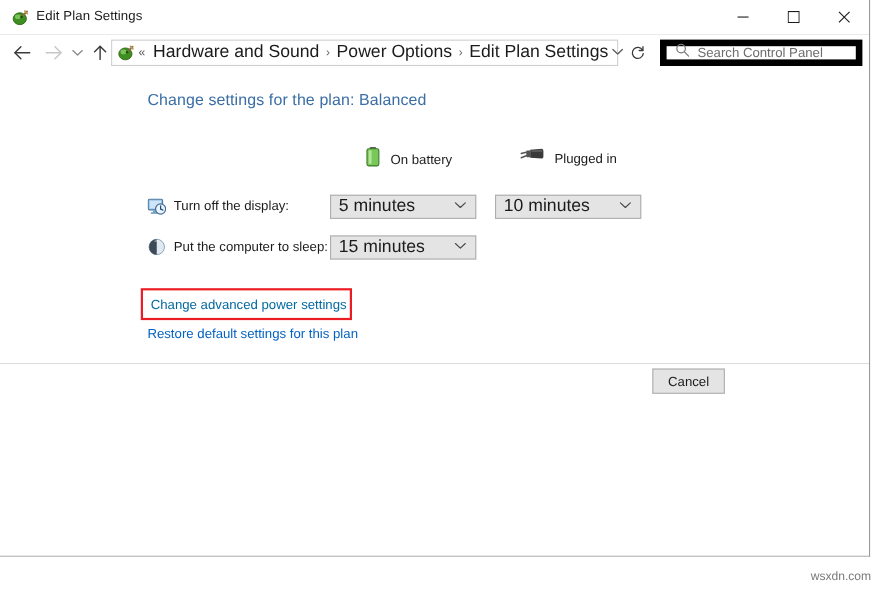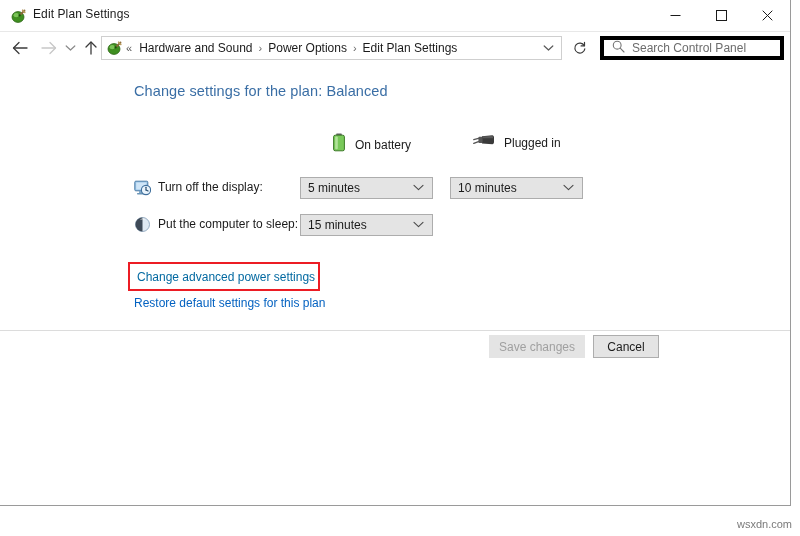--- a/index.html
+++ b/index.html
@@ -101,21 +101,21 @@
     width: 16px;
     height: 16px;
     flex: none;
   }
   .crumb-sep-dbl {
     margin: 0 4px 0 4px;
     font-size: 11px;
     color: #555;
   }
   .crumb {
-    font-size: 12px;
+    font-size: 16px;
     color: #1b1b1b;
     padding: 2px 3px;
     white-space: nowrap;
   }
   .crumb-sep {
     font-size: 11px;
     color: #666;
     margin: 0 3px;
   }
   #addr-chevron {
@@ -136,21 +136,21 @@
     justify-content: center;
     color: #3a3a3a;
   }
 
   #searchbox {
     position: absolute;
     left: 600px;
     top: 4px;
     width: 184px;
     height: 24px;
-    border: 4px solid #000000;
+    border: 6px solid #000000;
     background: #ffffff;
     box-sizing: border-box;
     display: flex;
     align-items: center;
   }
   #search-icon {
     margin-left: 8px;
     margin-right: 7px;
     color: #767676;
     flex: none;
@@ -245,21 +245,21 @@
     height: 22px;
     background: #e4e4e4;
     border: 1px solid #adadad;
     box-sizing: border-box;
     display: flex;
     align-items: center;
   }
   .combo.c1 { left: 166px; }
   .combo.c2 { left: 316px; }
   .combo-text {
-    font-size: 12px;
+    font-size: 16px;
     color: #1b1b1b;
     margin-left: 7px;
   }
   .combo-arrow {
     margin-left: auto;
     margin-right: 8px;
     color: #4a4a4a;
     font-size: 10px;
     line-height: 1;
   }
@@ -528,19 +528,18 @@
 
     </div>
 
     <div id="link-advanced-wrap">
       <a id="link-advanced" href="#">Change advanced power settings</a>
     </div>
     <a id="link-restore" href="#">Restore default settings for this plan</a>
   </div>
 
   <div id="footer">
-    <div class="btn" id="btn-save">Save changes</div>
     <div class="btn" id="btn-cancel">Cancel</div>
   </div>
 
 </div>
 
 <div id="watermark">wsxdn.com</div>
 
 </body></html>

